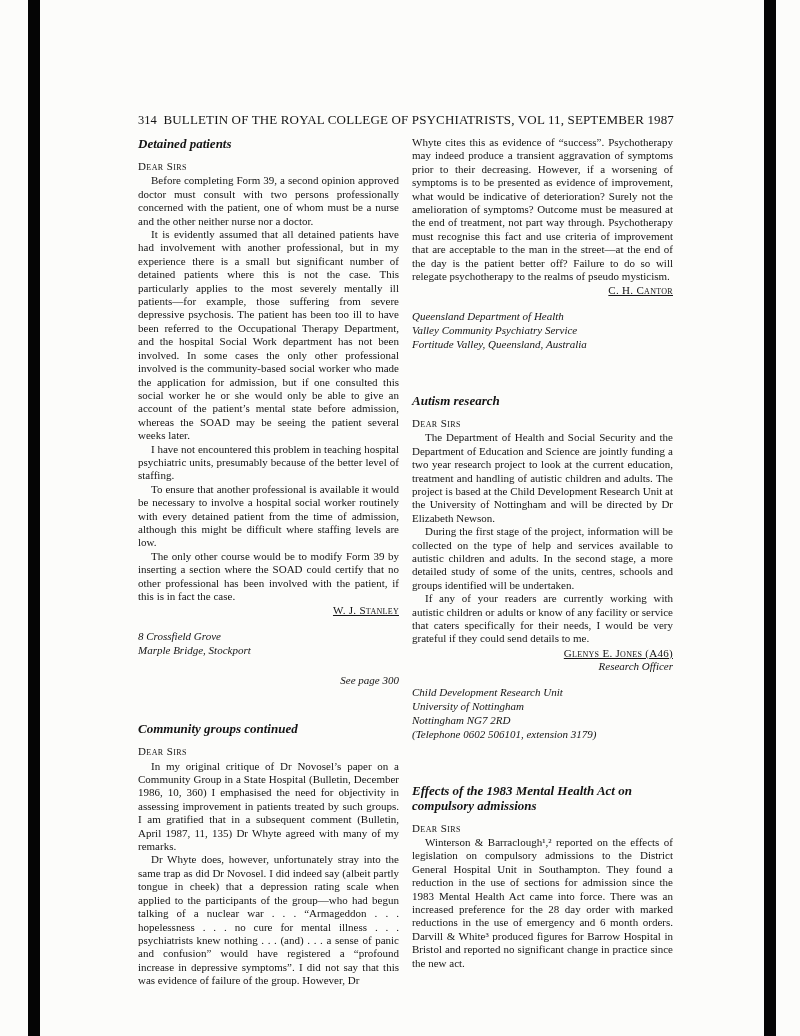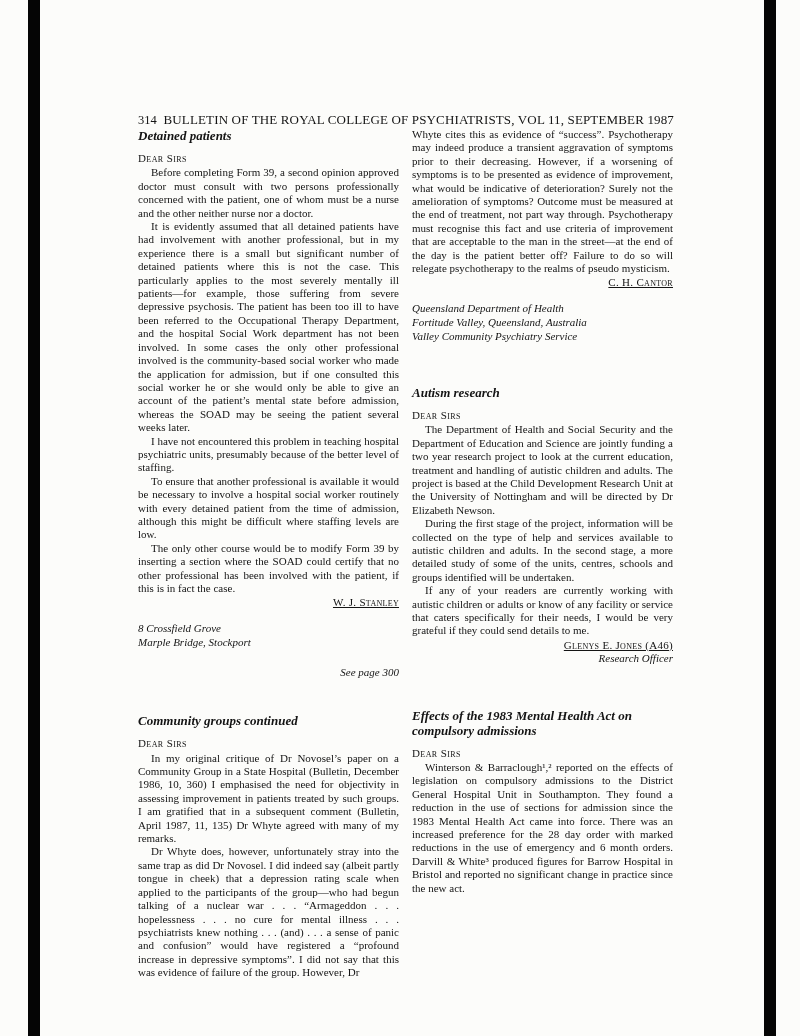--- a/index.html
+++ b/index.html
@@ -19,21 +19,21 @@
   .scan-bar.right { left: 764px; }
 
   .page {
     position: absolute;
     left: 138px; top: 112px;
     width: 536px;
   }
   .page-header {
     display: flex;
     align-items: flex-end;
-    margin-bottom: 0;
+    margin-bottom: 8px;
   }
   .page-header .pn { width: 90px; font-size: 12.5px; }
   .page-header .jt {
     flex: 1;
     text-align: right;
     font-size: 13px;
     letter-spacing: 0.15px;
     white-space: nowrap;
   }
 
@@ -129,33 +129,39 @@
 
     </div>
 
     <div class="col">
 
       <section>
         <p class="body no-indent">Whyte cites this as evidence of “success”. Psychotherapy may indeed produce a transient aggravation of symptoms prior to their decreasing. However, if a worsening of symptoms is to be presented as evidence of improvement, what would be indicative of deterioration? Surely not the amelioration of symptoms? Outcome must be measured at the end of treatment, not part way through. Psychotherapy must recognise this fact and use criteria of improvement that are acceptable to the man in the street—at the end of the day is the patient better off? Failure to do so will relegate psychotherapy to the realms of pseudo mysticism.</p>
         <div class="signature">C. H. Cantor</div>
         <div class="address">
           <div>Queensland Department of Health</div>
+          <div>Valley Community Psychiatry Service</div>
           <div>Fortitude Valley, Queensland, Australia</div>
-          <div>Valley Community Psychiatry Service</div>
         </div>
       </section>
 
       <section>
         <h2 class="letter-title gap-before-lg">Autism research</h2>
         <div class="salutation">Dear Sirs</div>
         <p class="body">The Department of Health and Social Security and the Department of Education and Science are jointly funding a two year research project to look at the current education, treatment and handling of autistic children and adults. The project is based at the Child Development Research Unit at the University of Nottingham and will be directed by Dr Elizabeth Newson.</p>
         <p class="body">During the first stage of the project, information will be collected on the type of help and services available to autistic children and adults. In the second stage, a more detailed study of some of the units, centres, schools and groups identified will be undertaken.</p>
         <p class="body">If any of your readers are currently working with autistic children or adults or know of any facility or service that caters specifically for their needs, I would be very grateful if they could send details to me.</p>
         <div class="signature">Glenys E. Jones (A46)</div>
         <div class="role">Research Officer</div>
+        <div class="address">
+          <div>Child Development Research Unit</div>
+          <div>University of Nottingham</div>
+          <div>Nottingham NG7 2RD</div>
+          <div>(Telephone 0602 506101, extension 3179)</div>
+        </div>
       </section>
 
       <section>
         <h2 class="letter-title gap-before-lg">Effects of the 1983 Mental Health Act on compulsory admissions</h2>
         <div class="salutation">Dear Sirs</div>
         <p class="body">Winterson &amp; Barraclough¹,² reported on the effects of legislation on compulsory admissions to the District General Hospital Unit in Southampton. They found a reduction in the use of sections for admission since the 1983 Mental Health Act came into force. There was an increased preference for the 28 day order with marked reductions in the use of emergency and 6 month orders. Darvill &amp; White³ produced figures for Barrow Hospital in Bristol and reported no significant change in practice since the new act.</p>
       </section>
 
     </div>
 

